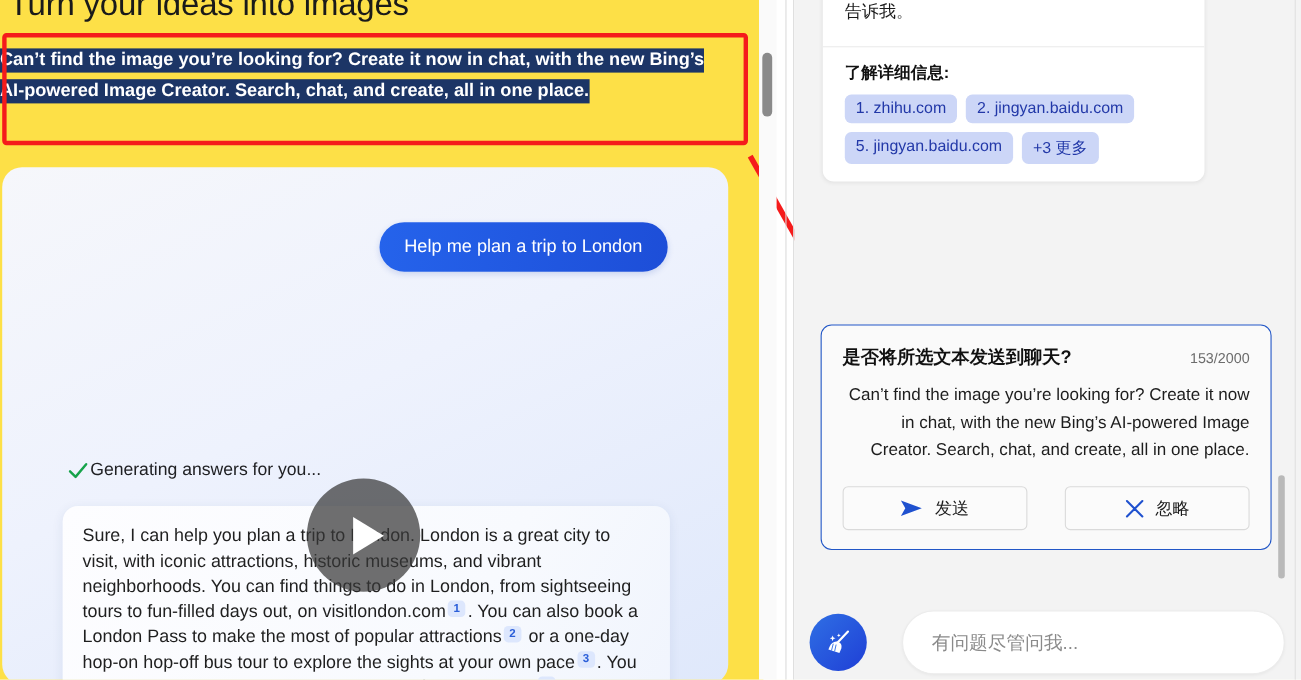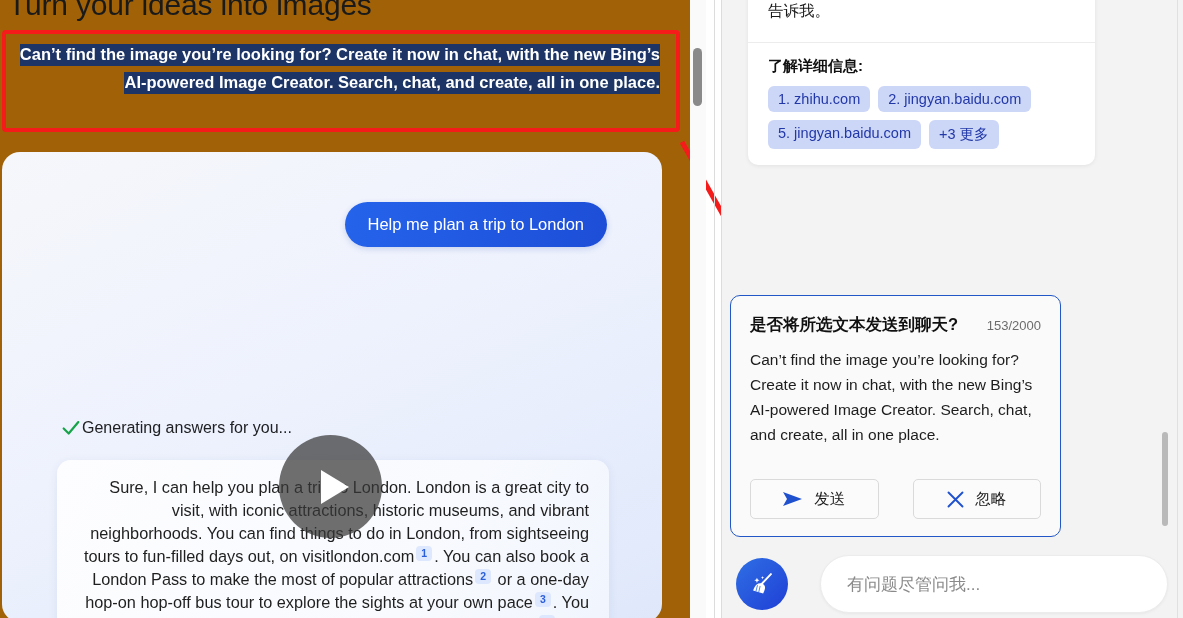--- a/index.html
+++ b/index.html
@@ -7,21 +7,21 @@
     width: 1183px; height: 618px;
     overflow: hidden;
     background: #ffffff;
     font-family: "Liberation Sans", "DejaVu Sans", sans-serif;
   }
   #root { position: relative; width: 1183px; height: 618px; overflow: hidden; }
 
   
   .left-pane {
     position: absolute; left: 0; top: 0; width: 694px; height: 618px;
-    background: #a16207; overflow: hidden; text-align: right;
+    background: #fde047; overflow: hidden;
   }
   .promo-heading {
     position: absolute; left: 8px; top: -12px;
     font-size: 30px; color: #1a1a1a; letter-spacing: -0.2px;
     white-space: nowrap;
   }
   .promo-body {
     position: absolute; left: 0px; top: 40px; width: 660px;
     font-size: 16.5px; font-weight: 600; line-height: 28px;
     color: #ffffff;
@@ -129,32 +129,33 @@
     padding: 14px 20px 16px 20px;
   }
   .src-title { font-size: 15px; font-weight: 700; color: #111; margin-bottom: 10px; }
   .src-chips { display: flex; flex-wrap: wrap; gap: 8px; }
   .src-chip {
     background: #ccd6f7; color: #2238a8; font-size: 14.5px;
     border-radius: 6px; padding: 5px 10px; white-space: nowrap;
   }
 
   .selection-card {
-    position: absolute; left: 8px; top: 295px; width: 331px;
+    position: absolute; left: 24px; top: 295px; width: 410px;
     background: #fafafa;
     border: 1.3px solid #2257c7; border-radius: 10px;
     padding: 18px 19px 17px 19px;
+    text-align: right;
   }
   .sc-head { display: flex; align-items: baseline; justify-content: space-between; }
   .sc-title { font-size: 16.5px; font-weight: 700; color: #111; }
   .sc-counter { font-size: 13px; color: #6c6c6c; }
   .sc-body {
     margin-top: 11px; font-size: 15.5px; line-height: 25px; color: #1d1d1d;
   }
-  .sc-actions { display: flex; gap: 34px; margin-top: 32px; font-family: Liberation Serif, serif; }
+  .sc-actions { display: flex; gap: 34px; margin-top: 20px; font-family: Liberation Serif, serif; }
   .sc-btn {
     flex: 1; height: 40px; border: 1px solid #dadada; border-radius: 5px;
     background: #fbfbfb; display: flex; align-items: center; justify-content: center;
     gap: 11px; font-size: 15.5px; color: #1b1b1b; cursor: pointer;
   }
   .sc-btn svg { display: block; }
 
   .composer {
     position: absolute; left: 14px; bottom: 5px; width: 432px;
     display: flex; align-items: center; gap: 32px;

